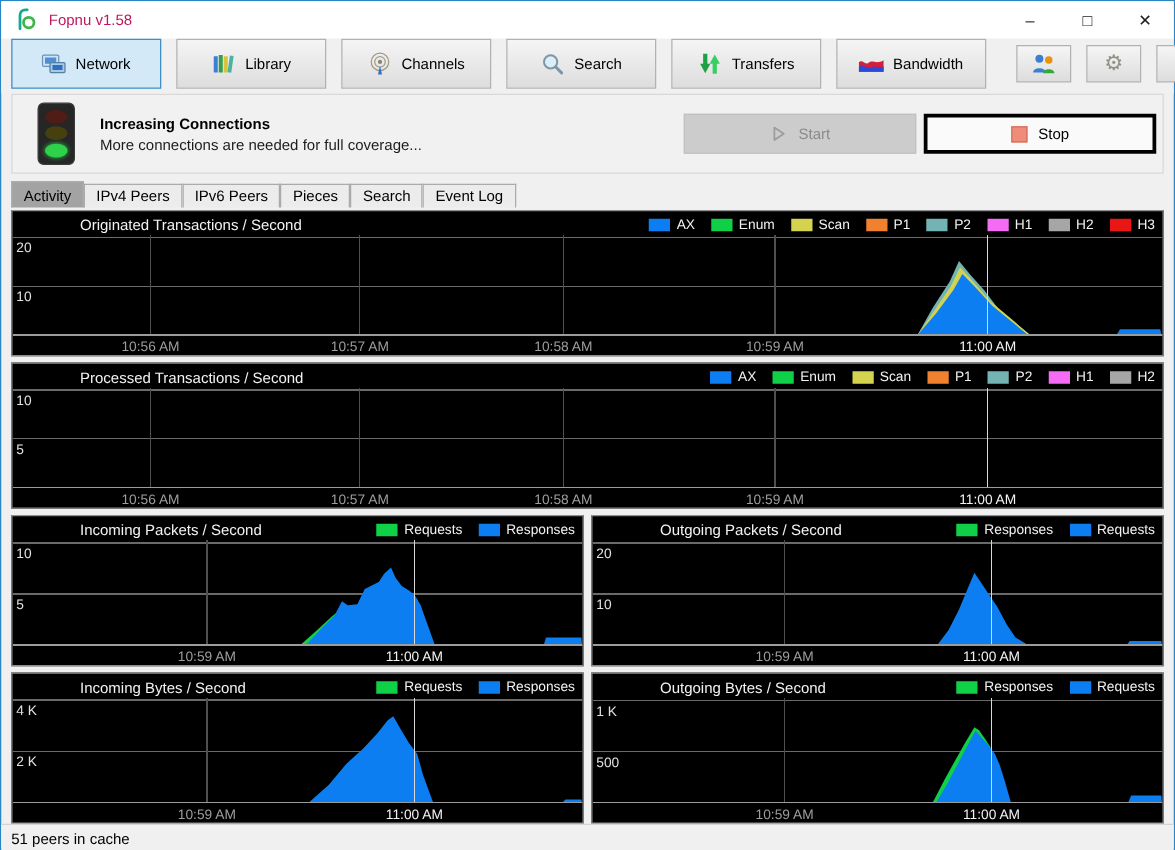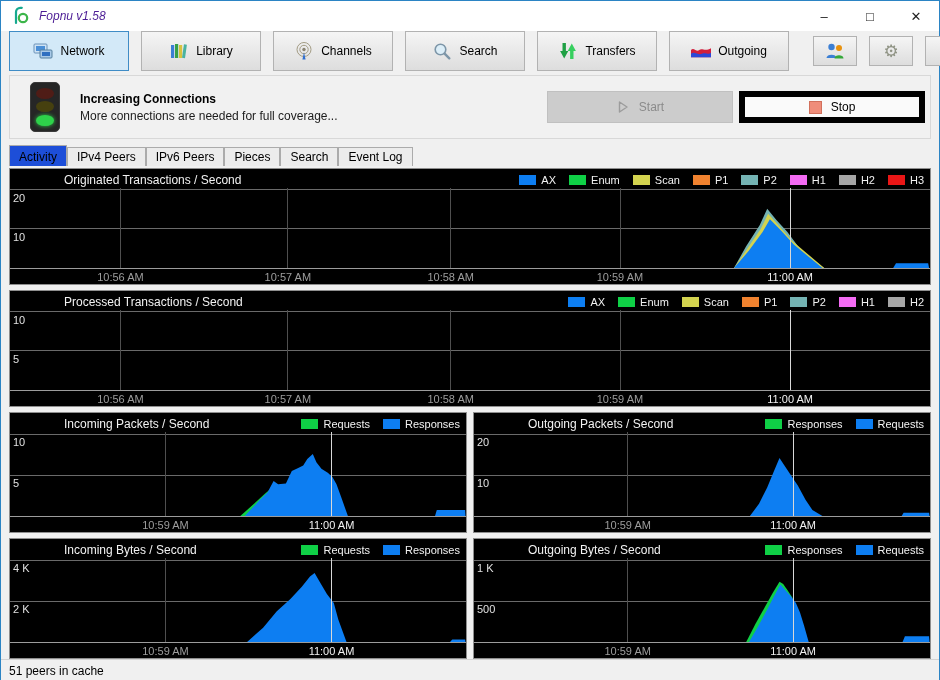--- a/index.html
+++ b/index.html
@@ -15,21 +15,21 @@
     background:#f0f0f0;
     display:flex; flex-direction:column;
   }
   
   .titlebar {
     height:30px; background:#ffffff;
     display:flex; align-items:center;
     padding-left:10px; flex:0 0 auto;
   }
   .titlebar .logo { width:20px; height:20px; margin-right:8px; }
-  .titlebar .title { font-size:12px; color:#4c1d95;font-style:italic; }
+  .titlebar .title { font-size:12px; color:#be185d; }
   .win-controls { margin-left:auto; display:flex; height:100%; }
   .win-btn {
     width:46px; height:100%; display:flex; align-items:center; justify-content:center;
     font-size:13px; color:#222; cursor:default;
   }
   
   .toolbar {
     flex:0 0 34px; display:flex; gap:12px; align-items:center;
     padding:0 8px 4px; background:#f0f0f0;
   }
@@ -68,32 +68,32 @@
   .conn-text { margin-left:20px; }
   .conn-title { font-size:12px; font-weight:bold; color:#000; }
   .conn-sub { font-size:12px; color:#1c1c1c; margin-top:3px;text-align:right; }
   .conn-buttons { margin-left:auto; display:flex; gap:6px; margin-right:5px; }
   .big-btn {
     width:186px; height:32px;
     display:flex; align-items:center; justify-content:center; gap:9px;
     font-size:12px;
   }
   .big-btn.disabled { background:#cccccc; border:1px solid #c0c0c0; color:#8b8b8b; }
-  .big-btn.enabled { background:#fafafa; border:6px solid #000000; color:#000; }
+  .big-btn.enabled { background:#fafafa; border:3px solid #000000; color:#000; }
   .stop-square { width:13px; height:13px; background:#ef8d7a; border:1px solid #d2705c; }
   
   .tabstrip {
     flex:0 0 21px; margin:0 8px; display:flex; align-items:flex-end;
     font-size:12px;
   }
   .tab {
     padding:2px 9px 3px; border:1px solid #ababab; border-bottom:none;
     background:#ececec; color:#000; margin-right:0; height:19px;
   }
-  .tab.active { background:#1d4ed8; height:21px; padding-top:4px; position:relative; z-index:2; }
+  .tab.active { background:#a3a3a3; height:21px; padding-top:4px; position:relative; z-index:2; }
   
   .charts { flex:1; padding:2px 8px 0; display:flex; flex-direction:column; gap:5px; }
   .chart-panel {
     background:#000; border:1px solid #8e8e8e;
     display:flex; flex-direction:column;
   }
   .chart-panel.big { flex:0 0 117px; }
   .chart-row { display:flex; gap:6px; flex:0 0 121px; }
   .chart-panel.small { flex:1; }
   .chart-header { flex:0 0 19px; display:flex; align-items:center; padding:2px 6px 0 0; }
@@ -168,21 +168,21 @@
         <path d="M4.5 2 h3.4 v8 h2.4 l-4.1 7.5 -4.1 -7.5 h2.4 z" fill="#1fa044"></path>
         <path d="M12.1 18 h3.4 v-8 h2.4 l-4.1 -7.5 -4.1 7.5 h2.4 z" fill="#37cf5f"></path>
       </svg>
       <span>Transfers</span>
     </div>
     <div class="tb-btn">
       <svg viewBox="0 0 22 14">
         <path d="M0 14 V6 C3 2 6 9 9 6 C12 3 15 8 22 4 V14 Z" fill="#d21f3c"></path>
         <path d="M0 14 V10 C4 7 8 12 12 10 C16 8 19 12 22 9 V14 Z" fill="#2b48d8"></path>
       </svg>
-      <span>Outgoing</span>
+      <span>Bandwidth</span>
     </div>
     <div class="tb-spacer"></div>
     <div class="tb-small">
       <svg viewBox="0 0 20 20" width="20" height="20">
         <circle cx="6.5" cy="6" r="3.2" fill="#3b7fd4"></circle>
         <path d="M1.5 17 c0 -4.5 10 -4.5 10 0 z" fill="#3b7fd4"></path>
         <circle cx="14" cy="7" r="3" fill="#e8920f"></circle>
         <path d="M9.5 17.5 c0 -4.2 9 -4.2 9 0 z" fill="#35a83a"></path>
       </svg>
     </div>

